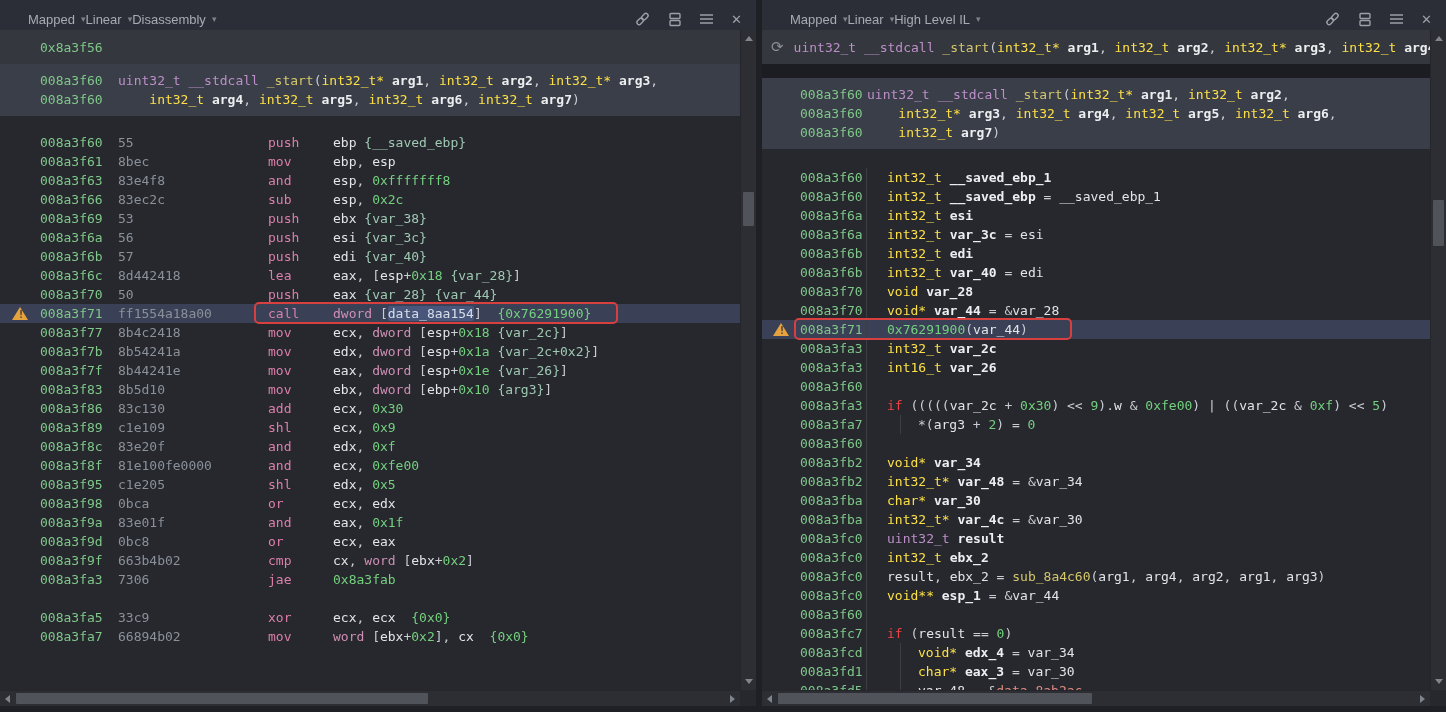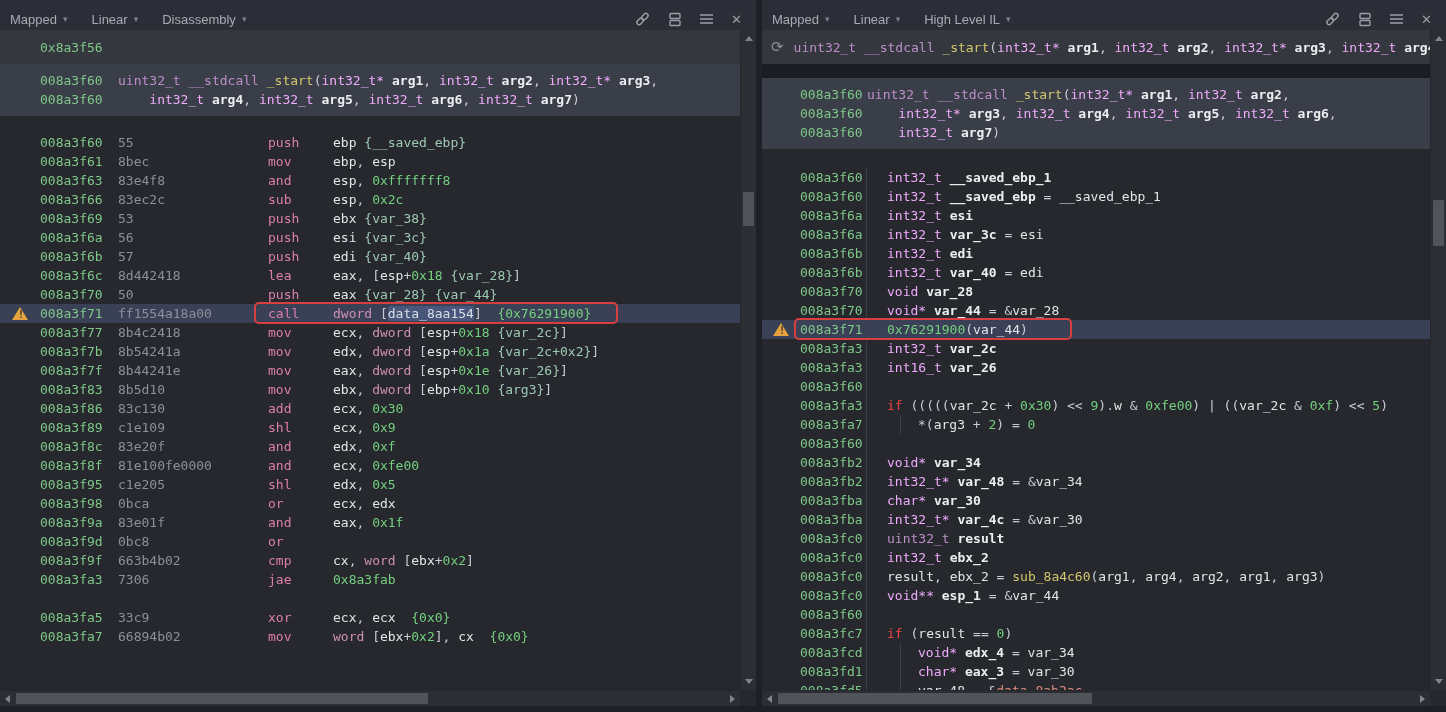--- a/index.html
+++ b/index.html
@@ -1,21 +1,21 @@
 <!DOCTYPE html>
 <html><head>
 <meta charset="utf-8">
 <style>
 *{margin:0;padding:0;box-sizing:border-box}
 html,body{width:1446px;height:712px;overflow:hidden;background:#1e2025;font-family:"Liberation Sans",sans-serif}
 #app{position:relative;width:1446px;height:712px}
 .pane{position:absolute;top:0;height:712px;overflow:hidden}
 #pane-left{left:0;width:756px}
 #pane-right{left:762px;width:684px}
-.toolbar{height:39px;background:#2b2e36;display:flex;align-items:center;padding:0 14px 0 10px;gap:24px;border-bottom:1px solid #1d1f24}
+.toolbar{height:39px;background:#2b2e36;display:flex;align-items:center;padding:0 14px 0 28px;border-bottom:1px solid #1d1f24}
 .tb-item{display:flex;align-items:center;gap:6px;color:#a6abb4;font-size:13px;cursor:default}
 .caret{font-size:9px;color:#7d828b;font-family:"DejaVu Sans",sans-serif}
 .tb-icons{margin-left:auto;display:flex;align-items:center;gap:17px;color:#9ba0a8}
 .tb-icons span{display:flex;align-items:center}
 .icon-x{font-size:13px;color:#9ba0a8;font-family:"DejaVu Sans",sans-serif}
 .content{position:absolute;top:30px;left:0;right:0;bottom:0;background:#26282e}
 .row-font,.rows,.sigblock,.fnh-code{font-family:"DejaVu Sans Mono","Liberation Mono",monospace;font-size:13px}
 
 .label-band{height:34px;background:#34373e;display:flex;align-items:center;padding-left:40px}
 .dark-band{height:35px;background:#1b1d22;display:flex;align-items:center}
@@ -36,21 +36,21 @@
 .rrow .addr,.rsig .addr{width:62px}
 .byt{width:150px;color:#8b9099;flex:none}
 .mn{width:65px;color:#dd7fab;flex:none}
 .ops{flex:1 1 auto;min-width:0}
 .rcode{border-left:1px solid #3b3e46;margin-left:4px;padding-left:20px;flex:1 1 auto;min-width:0;position:relative}
 .rsig .rcode{border-left-color:transparent;padding-left:0}
 .rcode.ind1{padding-left:51px}
 .rcode.ind1::before{content:"";position:absolute;left:33px;top:0;bottom:0;border-left:1px solid #3b3e46}
 
 .tk-p{color:#c9ccd2}.tk-w{color:#e2e4e8}.tk-r{color:#e2e4e8}.tk-n{color:#74d07e}
-.tk-a{color:#9fc9b2}.tk-t{color:#f0abfc}.tk-T{color:#bd8fc9}
+.tk-a{color:#9fc9b2}.tk-t{color:#fde047}.tk-T{color:#bd8fc9}
 .tk-f{color:#d3c76c;font-weight:normal}.tk-d{color:#e08a80}
 .tk-v{color:#eceef0;font-weight:bold}.tk-m{color:#ef4444}.tk-k{color:#cf8fb4}
 .tk-s{color:#d9dfe9;background:#47567a;border-radius:2px}
 .tk-addrG{color:#7fc889}
 
 .warn{position:relative;width:0;height:0;border-left:8px solid transparent;border-right:8px solid transparent;border-bottom:13px solid #e6a23c;margin-top:3px;align-self:flex-start}
 .warn::after{content:"!";position:absolute;top:2px;left:-2px;font:bold 10px "DejaVu Sans Mono",monospace;color:#33363c}
 .redbox{position:absolute;top:-2px;height:22px;border:2px solid #d84040;border-radius:5px;pointer-events:none;z-index:3}
 .redbox-l{left:254px;width:364px}
 .redbox-r{left:32px;width:278px}
@@ -138,21 +138,21 @@
           <div class="row lrow"><span class="gut"></span><span class="addr">008a3f7b</span><span class="byt">8b54241a</span><span class="mn">mov</span><span class="ops"><span class="tk-r">edx</span><span class="tk-p">, </span><span class="tk-k">dword</span><span class="tk-p"> [</span><span class="tk-r">esp</span><span class="tk-p">+</span><span class="tk-n">0x1a</span><span class="tk-p"> </span><span class="tk-a">{var_2c+0x2}</span><span class="tk-p">]</span></span></div>
           <div class="row lrow"><span class="gut"></span><span class="addr">008a3f7f</span><span class="byt">8b44241e</span><span class="mn">mov</span><span class="ops"><span class="tk-r">eax</span><span class="tk-p">, </span><span class="tk-k">dword</span><span class="tk-p"> [</span><span class="tk-r">esp</span><span class="tk-p">+</span><span class="tk-n">0x1e</span><span class="tk-p"> </span><span class="tk-a">{var_26}</span><span class="tk-p">]</span></span></div>
           <div class="row lrow"><span class="gut"></span><span class="addr">008a3f83</span><span class="byt">8b5d10</span><span class="mn">mov</span><span class="ops"><span class="tk-r">ebx</span><span class="tk-p">, </span><span class="tk-k">dword</span><span class="tk-p"> [</span><span class="tk-r">ebp</span><span class="tk-p">+</span><span class="tk-n">0x10</span><span class="tk-p"> </span><span class="tk-a">{arg3}</span><span class="tk-p">]</span></span></div>
           <div class="row lrow"><span class="gut"></span><span class="addr">008a3f86</span><span class="byt">83c130</span><span class="mn">add</span><span class="ops"><span class="tk-r">ecx</span><span class="tk-p">, </span><span class="tk-n">0x30</span></span></div>
           <div class="row lrow"><span class="gut"></span><span class="addr">008a3f89</span><span class="byt">c1e109</span><span class="mn">shl</span><span class="ops"><span class="tk-r">ecx</span><span class="tk-p">, </span><span class="tk-n">0x9</span></span></div>
           <div class="row lrow"><span class="gut"></span><span class="addr">008a3f8c</span><span class="byt">83e20f</span><span class="mn">and</span><span class="ops"><span class="tk-r">edx</span><span class="tk-p">, </span><span class="tk-n">0xf</span></span></div>
           <div class="row lrow"><span class="gut"></span><span class="addr">008a3f8f</span><span class="byt">81e100fe0000</span><span class="mn">and</span><span class="ops"><span class="tk-r">ecx</span><span class="tk-p">, </span><span class="tk-n">0xfe00</span></span></div>
           <div class="row lrow"><span class="gut"></span><span class="addr">008a3f95</span><span class="byt">c1e205</span><span class="mn">shl</span><span class="ops"><span class="tk-r">edx</span><span class="tk-p">, </span><span class="tk-n">0x5</span></span></div>
           <div class="row lrow"><span class="gut"></span><span class="addr">008a3f98</span><span class="byt">0bca</span><span class="mn">or</span><span class="ops"><span class="tk-r">ecx</span><span class="tk-p">, </span><span class="tk-r">edx</span></span></div>
           <div class="row lrow"><span class="gut"></span><span class="addr">008a3f9a</span><span class="byt">83e01f</span><span class="mn">and</span><span class="ops"><span class="tk-r">eax</span><span class="tk-p">, </span><span class="tk-n">0x1f</span></span></div>
-          <div class="row lrow"><span class="gut"></span><span class="addr">008a3f9d</span><span class="byt">0bc8</span><span class="mn">or</span></div>
+          <div class="row lrow"><span class="gut"></span><span class="addr">008a3f9d</span><span class="byt">0bc8</span><span class="mn">or</span><span class="ops"><span class="tk-r">ecx</span><span class="tk-p">, </span><span class="tk-r">eax</span></span></div>
           <div class="row lrow"><span class="gut"></span><span class="addr">008a3f9f</span><span class="byt">663b4b02</span><span class="mn">cmp</span><span class="ops"><span class="tk-r">cx</span><span class="tk-p">, </span><span class="tk-k">word</span><span class="tk-p"> [</span><span class="tk-r">ebx</span><span class="tk-p">+</span><span class="tk-n">0x2</span><span class="tk-p">]</span></span></div>
           <div class="row lrow"><span class="gut"></span><span class="addr">008a3fa3</span><span class="byt">7306</span><span class="mn">jae</span><span class="ops"><span class="tk-n">0x8a3fab</span></span></div>
           <div class="row lrow"><span class="gut"></span><span class="addr"></span><span class="byt"></span><span class="mn"></span><span class="ops"></span></div>
           <div class="row lrow"><span class="gut"></span><span class="addr">008a3fa5</span><span class="byt">33c9</span><span class="mn">xor</span><span class="ops"><span class="tk-r">ecx</span><span class="tk-p">, </span><span class="tk-r">ecx</span><span class="tk-p">  </span><span class="tk-n">{0x0}</span></span></div>
           <div class="row lrow"><span class="gut"></span><span class="addr">008a3fa7</span><span class="byt">66894b02</span><span class="mn">mov</span><span class="ops"><span class="tk-k">word</span><span class="tk-p"> [</span><span class="tk-r">ebx</span><span class="tk-p">+</span><span class="tk-n">0x2</span><span class="tk-p">]</span><span class="tk-p">, </span><span class="tk-r">cx</span><span class="tk-p">  </span><span class="tk-n">{0x0}</span></span></div>
         </div>
       <div class="vscroll">
         <span class="arr arr-up"></span>
         <span class="vthumb" style="top:162px;height:34px"></span>
         <span class="arr arr-down"></span>

